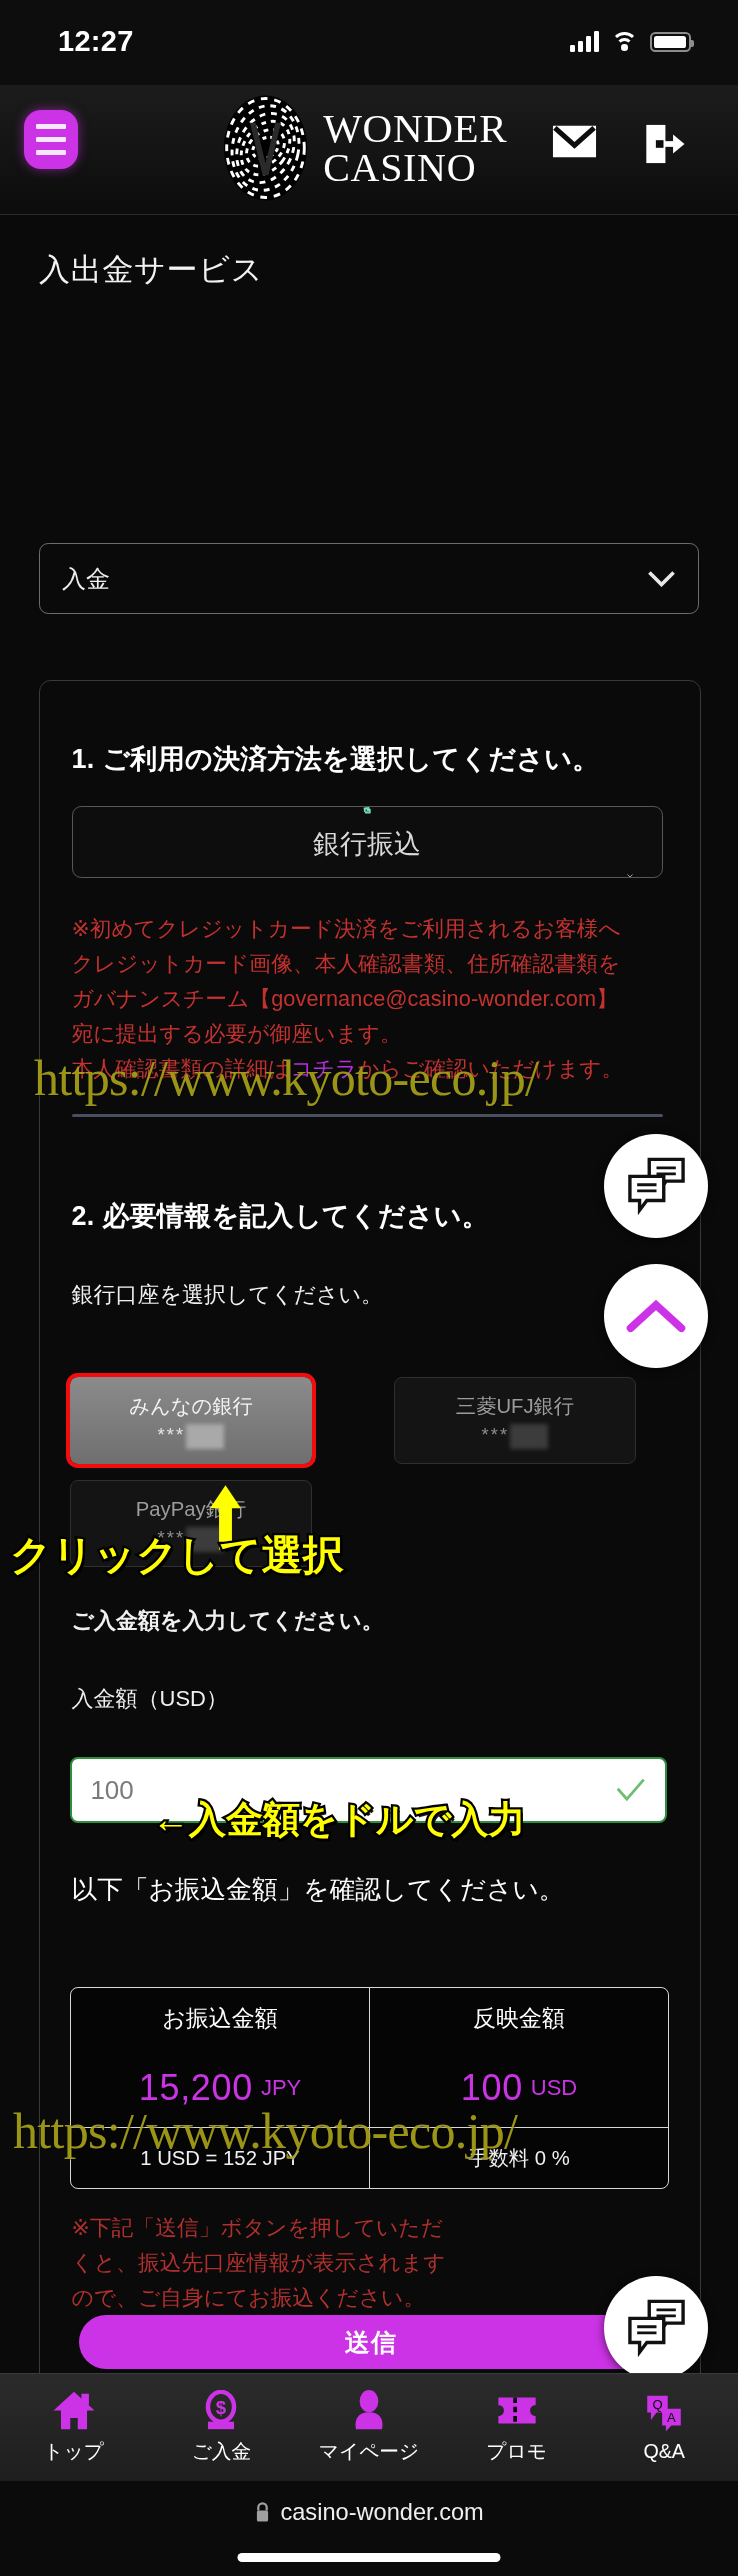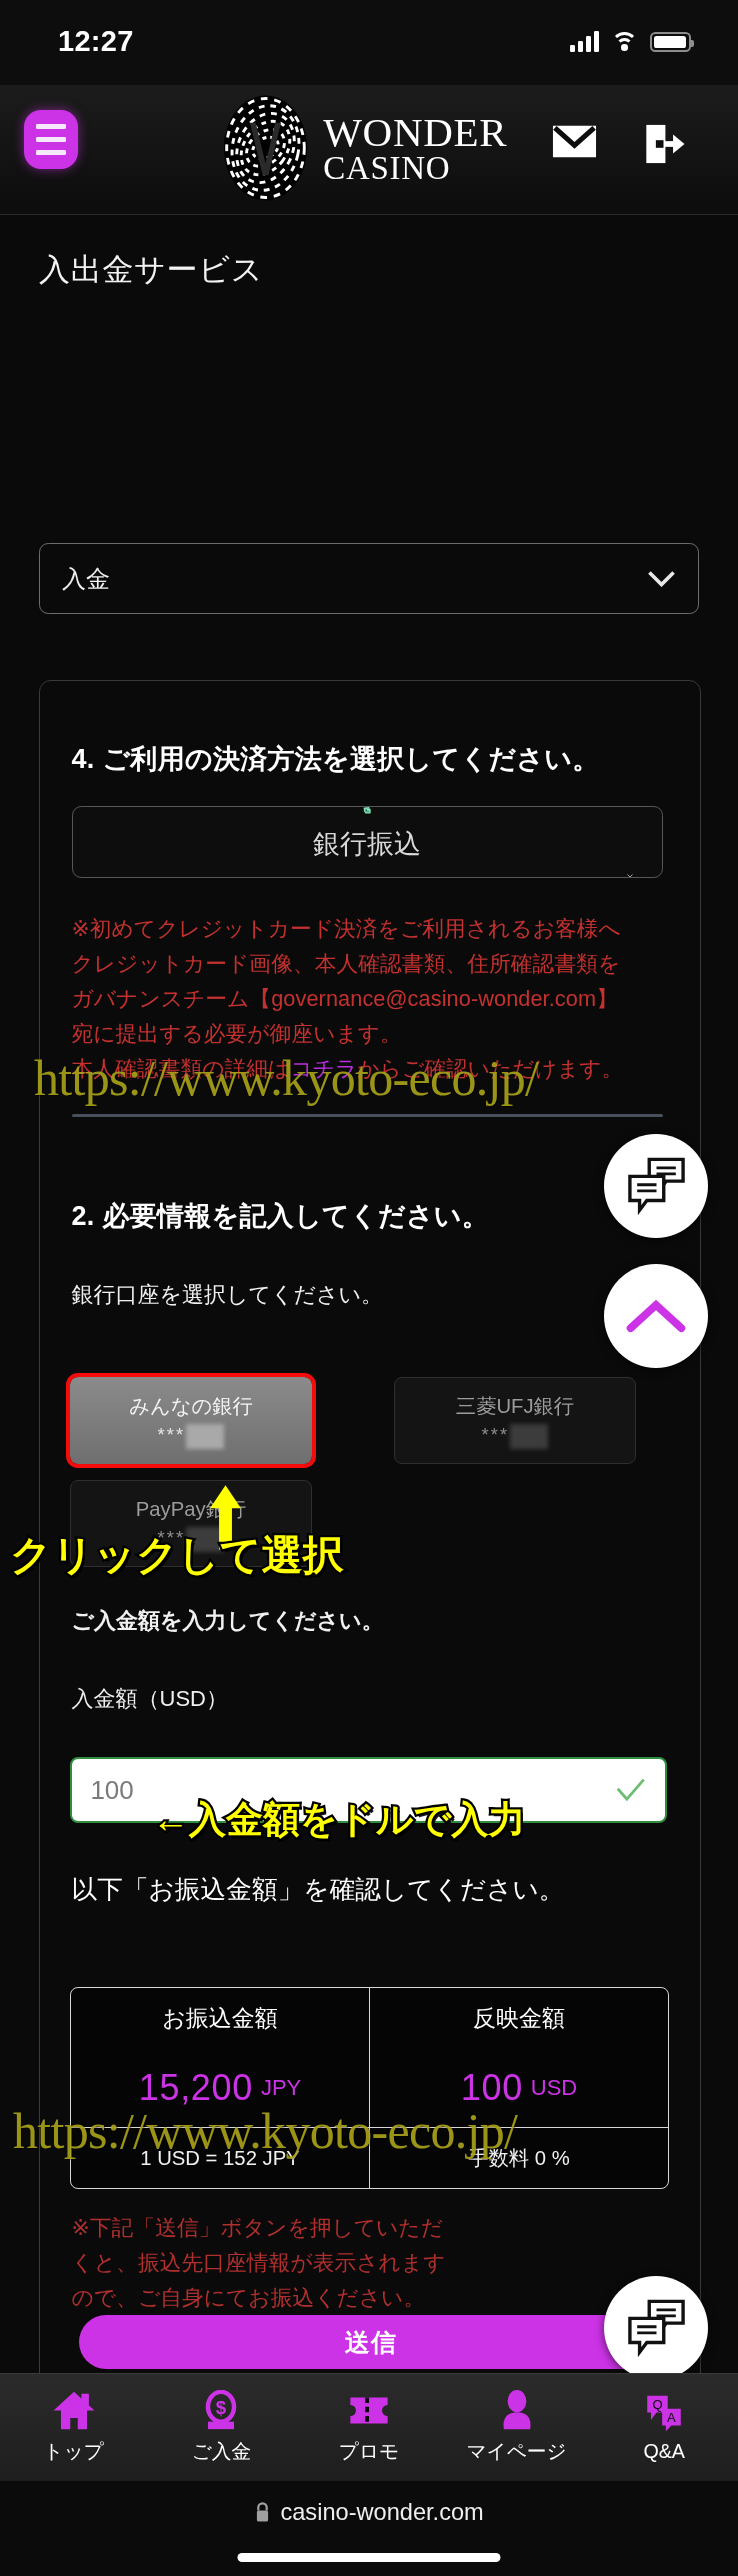--- a/index.html
+++ b/index.html
@@ -45,21 +45,21 @@
     position: absolute; left: 23.6px; top: 25px; width: 54px; height: 59px;
     background: #cc33e6; border-radius: 17px;
     box-shadow: 0 0 10.5px rgba(204,51,230,.55);
     display: flex; flex-direction: column; justify-content: center; align-items: center; gap: 7.9px;
   }
   .burger span { display:block; width: 30px; height: 5.3px; background: #f6e8fb; border-radius: 1.3px; }
   .logo-wrap { position: absolute; left: 217px; top: 7.9px; display: flex; align-items: center; gap: 9.2px; }
   .spiral { width: 97px; height: 110px; }
   .brand { display: flex; flex-direction: column; line-height: .98; }
   .brand .b1 { font-family: "Liberation Serif", "DejaVu Serif", serif; font-size: 41px; color: #fff; letter-spacing: 0.7px; }
-  .brand .b2 { font-family: "Liberation Serif", "DejaVu Serif", serif; font-size: 33px; color: #fff; letter-spacing: 0.7px; }
+  .brand .b2 { font-family: "Liberation Serif", "DejaVu Serif", serif; font-size: 40px; color: #fff; letter-spacing: 0.7px; }
   .hdr-icon { position: absolute; top: 38px; }
   .mail { left: 551px; width: 47px; height: 37px; }
   .logout { left: 640px; width: 47px; height: 42px; }
 
   
   .page { position: absolute; top: 215px; left: 0; width: 738px; bottom: 0; background: #0a0a0a; }
   .h1 { position: absolute; left: 39px; top: 34px; font-size: 31px; color: #f2f2f2; font-weight: 500; letter-spacing: 0.7px;}
 
   .select-box {
     position: absolute; left: 39px; top: 328px; width: 660px; height: 71px;
@@ -266,21 +266,21 @@
 
     <div class="select-box">
       <span class="val">入金</span>
       <svg class="caret" viewBox="0 0 24 14">
         <path d="M2 2 L12 12 L22 2" fill="none" stroke="#e8e8e8" stroke-width="3"></path>
       </svg>
     </div>
 
     <div class="card">
 
-      <div class="sect-title" style="left:31.5px; top:60px;">4. ご利用の決済方法を選択してください。</div>
+      <div class="sect-title" style="left:31.5px; top:60px;">1. ご利用の決済方法を選択してください。</div>
 
       <div class="method">
         <svg width="37" height="31.5" viewBox="0 0 30 26">
           <rect x="1" y="1" width="22" height="17" rx="2" fill="#74e0b4" transform="rotate(-6 12 9)"></rect>
           <rect x="5" y="7" width="22" height="17" rx="2" fill="#74e0b4"></rect>
           <rect x="8" y="10" width="5" height="4" fill="#0d0d0d"></rect>
           <rect x="8" y="17" width="3" height="2" fill="#0d0d0d"></rect>
           <rect x="13" y="17" width="3" height="2" fill="#0d0d0d"></rect>
           <rect x="18" y="17" width="3" height="2" fill="#0d0d0d"></rect>
         </svg>
@@ -416,34 +416,34 @@
             <ellipse cx="12" cy="9" rx="7" ry="8" fill="none" stroke="#cc33e6" stroke-width="2.4"></ellipse>
             <text x="12" y="13" font-size="10" font-weight="700" fill="#cc33e6" text-anchor="middle" font-family="Liberation Sans, sans-serif">$</text>
             <rect x="5" y="17" width="14" height="4" fill="#cc33e6"></rect>
           </svg>
         </div>
         <div class="nl">ご入金</div>
       </div>
       <div class="nav-item">
         <div class="nav-ico">
           <svg width="46" height="41" viewBox="0 0 24 22">
+              <ellipse cx="12" cy="6" rx="5" ry="6" fill="#cc33e6"></ellipse>
+              <path d="M12 12 C6 12 4 16 5 21 H19 C20 16 18 12 12 12 Z" fill="#cc33e6"></path>
+            </svg>
+        </div>
+        <div class="nl">マイページ</div>
+      </div>
+      <div class="nav-item">
+        <div class="nav-ico">
+          <svg width="46" height="41" viewBox="0 0 24 22">
               <path d="M2 4 H22 V8 A3 3 0 0 0 22 14 V18 H2 V14 A3 3 0 0 0 2 8 Z" fill="#cc33e6"></path>
               <path d="M11 4 V18" stroke="#0a0a0a" stroke-width="2" stroke-dasharray="3 2"></path>
             </svg>
         </div>
         <div class="nl">プロモ</div>
-      </div>
-      <div class="nav-item">
-        <div class="nav-ico">
-          <svg width="46" height="41" viewBox="0 0 24 22">
-              <ellipse cx="12" cy="6" rx="5" ry="6" fill="#cc33e6"></ellipse>
-              <path d="M12 12 C6 12 4 16 5 21 H19 C20 16 18 12 12 12 Z" fill="#cc33e6"></path>
-            </svg>
-        </div>
-        <div class="nl">マイページ</div>
       </div>
       <div class="nav-item">
         <div class="nav-ico">
           <svg width="46" height="41" viewBox="0 0 24 22">
             <path d="M3 2 H14 V11 H8 L5 15 V11 H3 Z" fill="#cc33e6"></path>
             <text x="8.5" y="9" font-size="7" fill="#0a0a0a" text-anchor="middle" font-family="Liberation Sans, sans-serif">Q</text>
             <path d="M11 9 H21 V18 H16 L13 21 V18 H11 Z" fill="#cc33e6"></path>
             <text x="16" y="16" font-size="7" fill="#0a0a0a" text-anchor="middle" font-family="Liberation Sans, sans-serif">A</text>
           </svg>
         </div>

